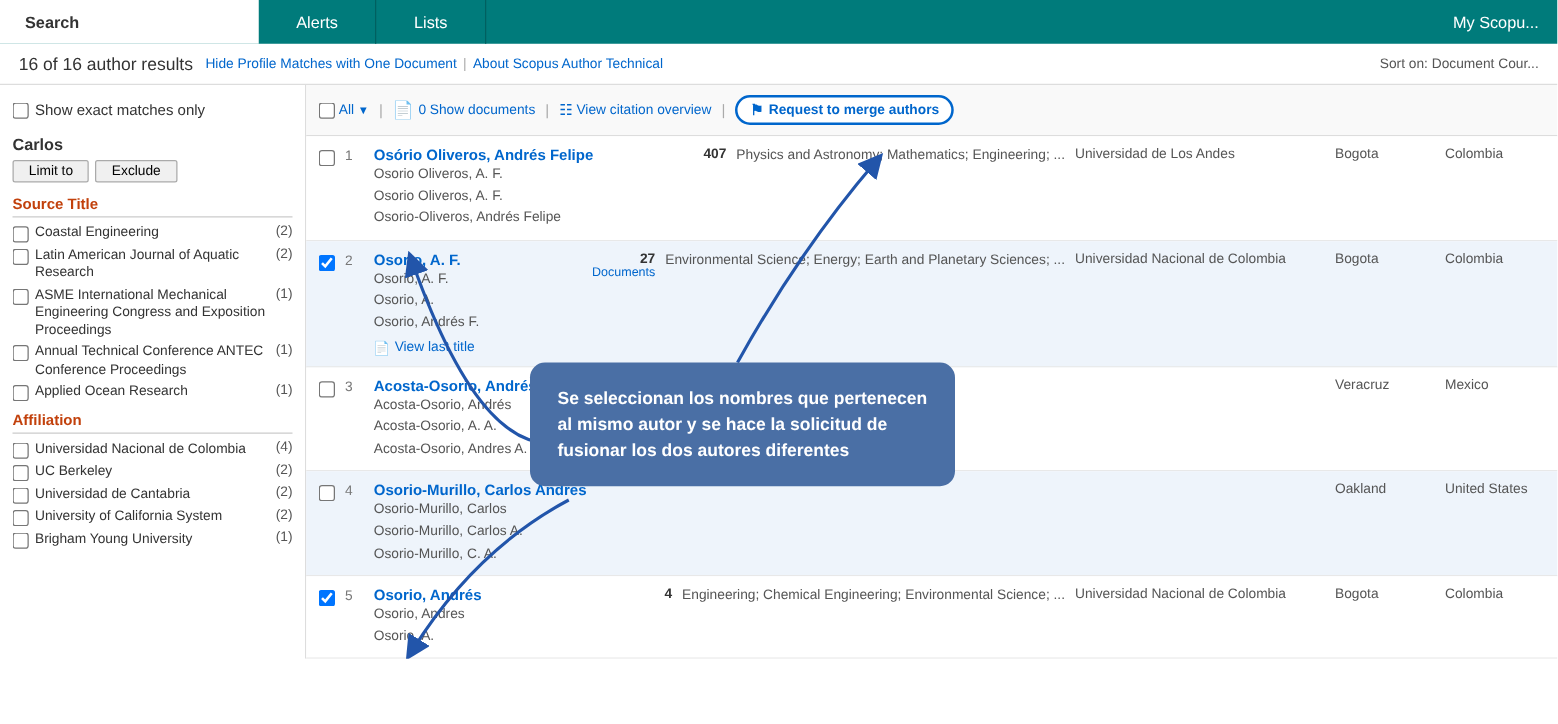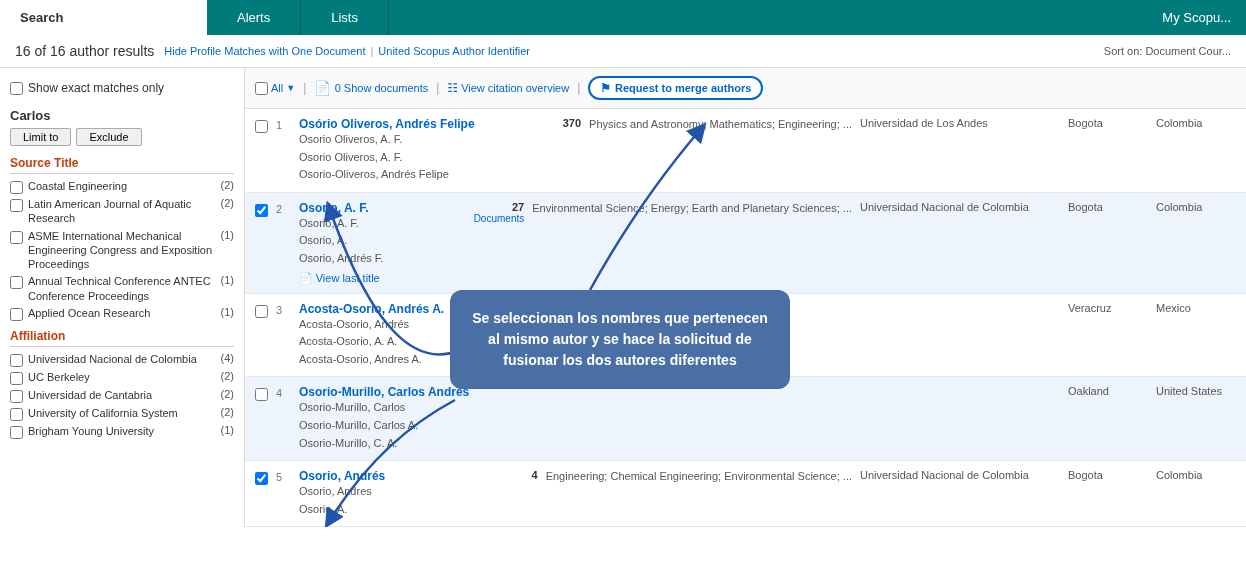--- a/index.html
+++ b/index.html
@@ -196,26 +196,26 @@
       cursor: pointer;
     }
 
     
     .tooltip-bubble {
       position: absolute;
       background: #4a6fa5;
       color: #fff;
       font-size: 14px;
       font-weight: bold;
-      text-align: center;
+      text-align: left;
       border-radius: 12px;
       padding: 18px 22px;
       width: 340px;
       line-height: 1.5;
-      left: 450px;
+      left: 424px;
       top: 290px;
       z-index: 100;
     }
 
     
     .arrows-overlay {
       position: absolute;
       top: 0;
       left: 0;
       width: 1246px;
@@ -248,21 +248,21 @@
   <div class="my-scopus">
     <span>My Scopu...</span>
   </div>
 </div>
 
 <div class="results-header">
   <span class="results-count">16 of 16 author results</span>
   <div class="results-header-links">
     <a>Hide Profile Matches with One Document</a>
     <span class="sep">|</span>
-    <a>United Scopus Author Identifier</a>
+    <a>About Scopus Author Technical</a>
   </div>
   <div class="sort-on">
     <span>Sort on:</span>
     <span>Document Cour...</span>
   </div>
 </div>
 
 <div class="main-layout">
 
   <div class="sidebar">
@@ -365,21 +365,21 @@
       <span class="author-num">1</span>
       <div class="author-info">
         <div class="author-name">Osório Oliveros, Andrés Felipe</div>
         <div class="author-variants">
           <div>Osorio Oliveros, A. F.</div>
           <div>Osorio Oliveros, A. F.</div>
           <div>Osorio-Oliveros, Andrés Felipe</div>
         </div>
       </div>
       <div class="author-docs">
-        <span class="doc-count">370</span>
+        <span class="doc-count">407</span>
       </div>
       <div class="author-subjects">Physics and Astronomy; Mathematics; Engineering; ...</div>
       <div class="author-affil">Universidad de Los Andes</div>
       <div class="author-city">Bogota</div>
       <div class="author-country">Colombia</div>
     </div>
 
     <div class="author-row" style="background:#eef4fb;">
       <input type="checkbox" class="author-checkbox" checked="" style="">
       <span class="author-num">2</span>

